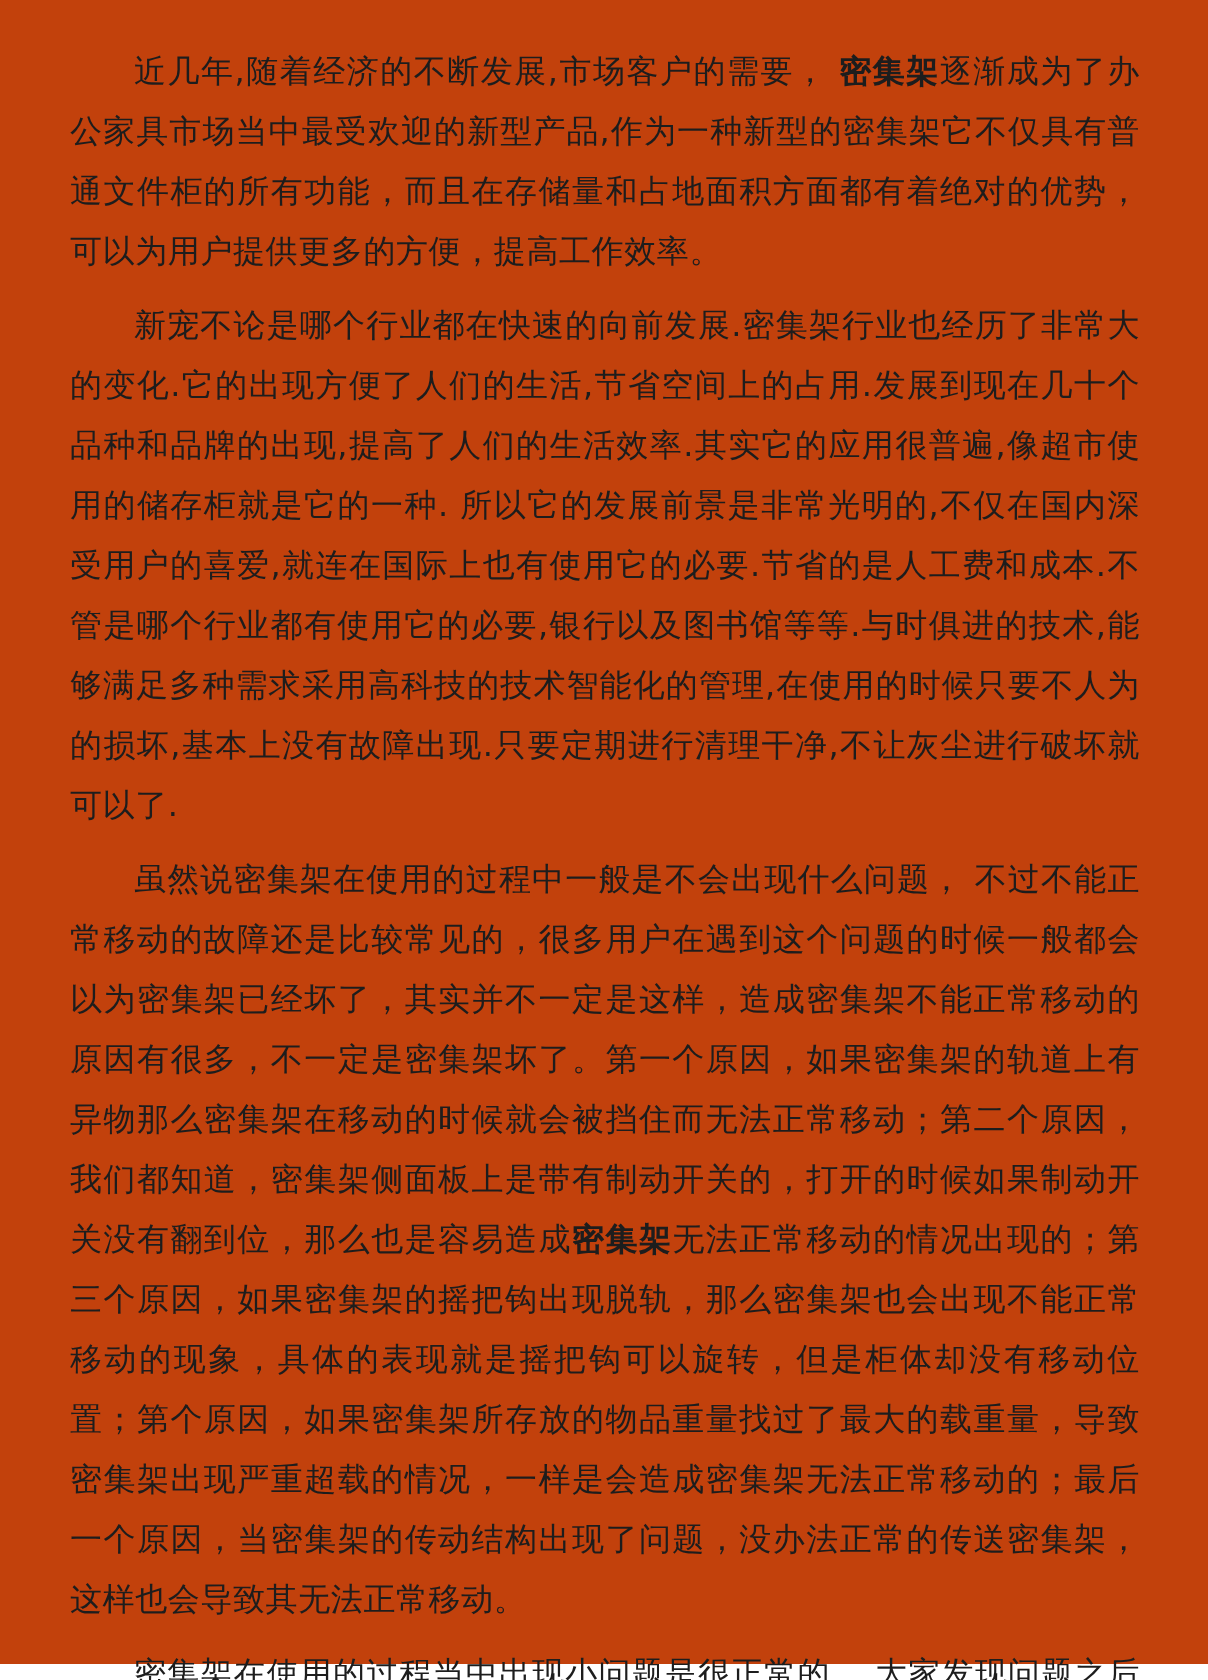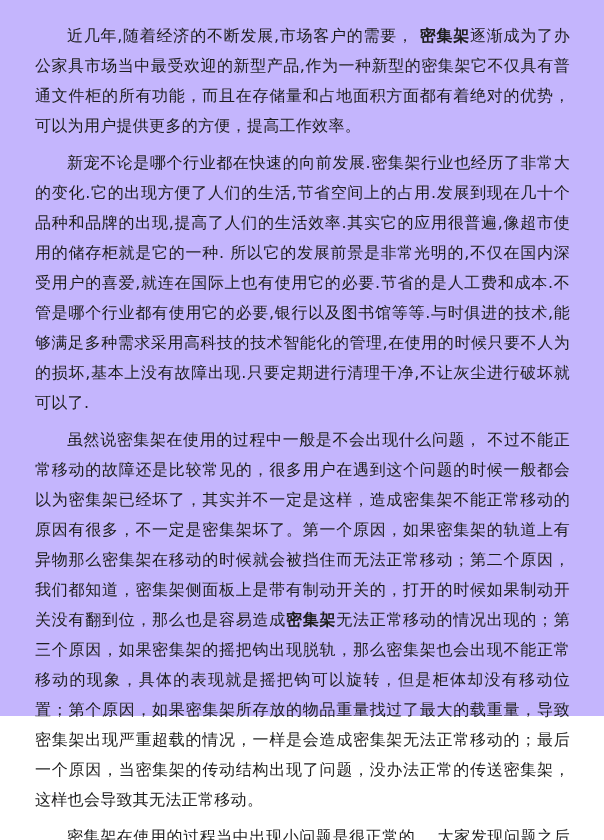--- a/index.html
+++ b/index.html
@@ -9,22 +9,22 @@
   }
   body {
     width: 604px;
     height: 840px;
     overflow: hidden;
     font-family: "DejaVu Sans", "Liberation Sans", sans-serif;
   }
   .page {
     box-sizing: border-box;
     width: 604px;
-    height: 716px;
-    background: #c4b5fd;
+    height: 832px;
+    background: #c2410c;
     padding: 21px 34px 20px 35px;
   }
   .doc {
     width: 535px;
     color: #1d1d1d;
   }
   .doc p {
     margin: 0 0 7px 0;
     font-size: 16px;
     line-height: 30px;

